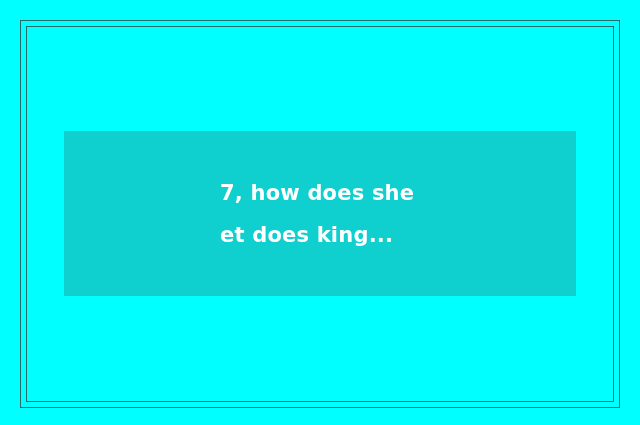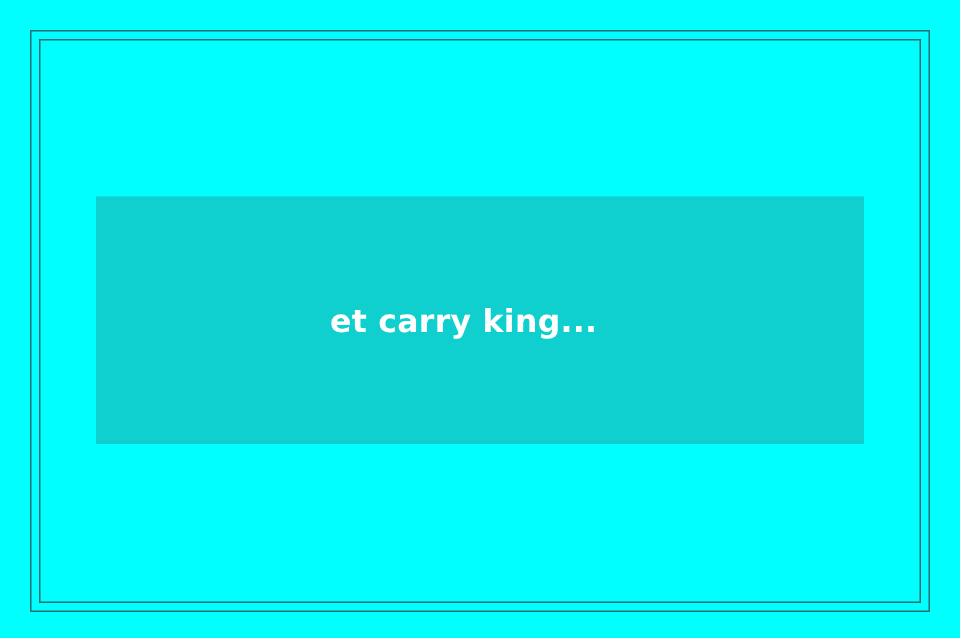--- a/index.html
+++ b/index.html
@@ -66,16 +66,17 @@
 </style>
 </head>
 <body>
 
 <div class="canvas">
 
   <div class="frame-outer"></div>
   <div class="frame-inner"></div>
 
   <div class="text-panel">
-    <div class="text-line">et carry king...</div>
+    <div class="text-line">7, how does she</div>
+    <div class="text-line">et does king...</div>
   </div>
 
 </div>
 
 </body></html>

